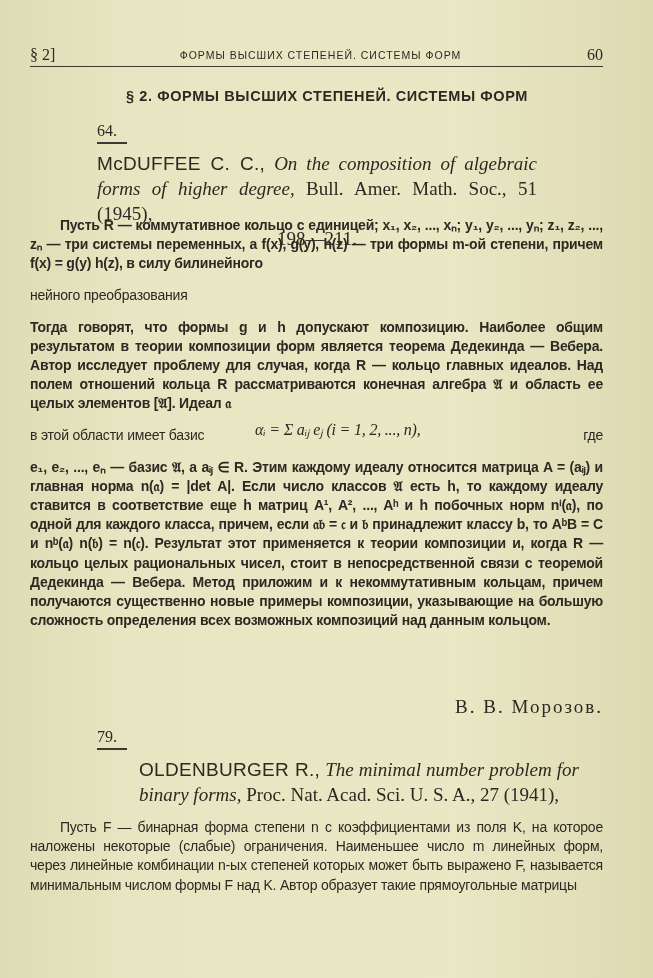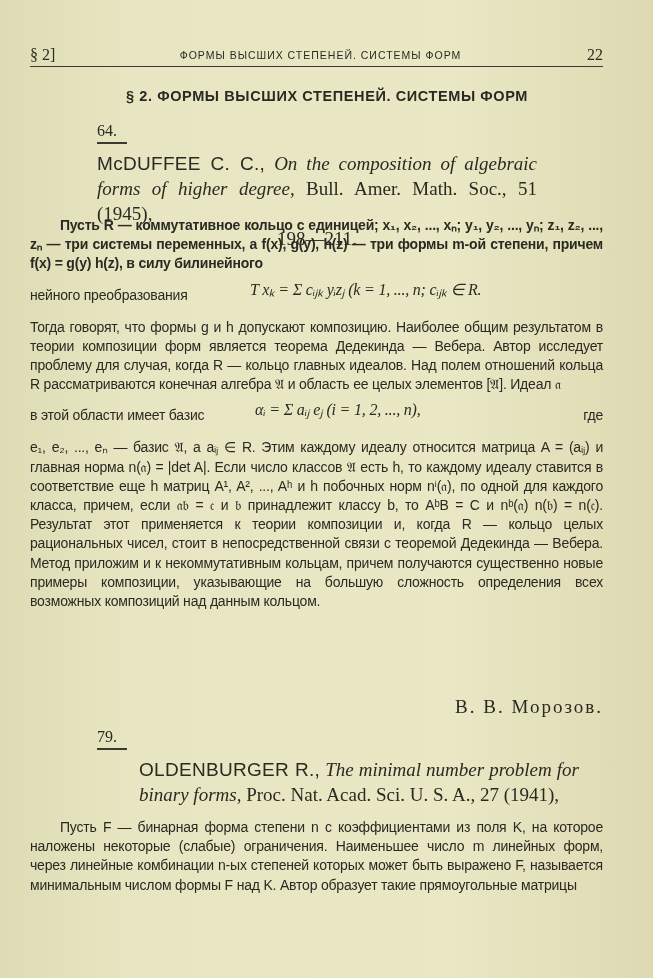--- a/index.html
+++ b/index.html
@@ -34,56 +34,53 @@
       position: absolute; left: 97px; width: 440px; font-size: 19px; line-height: 25px; text-align: justify;
     }
     .citation .author { font-family: "Liberation Sans", sans-serif; letter-spacing: 0.3px; }
     .citation .title { font-style: italic; }
     .citation .pages { display: block; text-align: center; }
     .para {
       position: absolute; left: 30px; width: 573px; font-size: 14px; line-height: 19.2px; text-align: justify;
       font-family: "Liberation Sans", sans-serif; font-stretch: condensed; letter-spacing: -0.2px;
     }
     .para p { margin: 0; text-indent: 30px; }
-    .para p.noindent { text-indent: 0; }
+    .para p.noindent { text-indent: 0; font-weight: bold; }
     .formula-line { position: relative; height: 44px; }
     .formula-line .lhs { position: absolute; left: 0; top: 12px; }
     .formula-line .formula { position: absolute; top: 6px; font-family: "Liberation Serif", serif; font-style: italic; font-size: 16px; }
     .formula-line .rhs { position: absolute; right: 0; top: 12px; }
     .signature { position: absolute; right: 50px; font-size: 19px; letter-spacing: 2px; margin-left: 12px; }
   </style>
 </head>
 <body>
 
 <div class="page">
 
   <div class="running-head">
     <span class="rh-left">§ 2]</span>
     <span class="rh-center">ФОРМЫ ВЫСШИХ СТЕПЕНЕЙ. СИСТЕМЫ ФОРМ</span>
-    <span class="rh-right">22</span>
+    <span class="rh-right">60</span>
   </div>
 
   <div class="section-title">§ 2. ФОРМЫ ВЫСШИХ СТЕПЕНЕЙ. СИСТЕМЫ ФОРМ</div>
 
   <div class="entry-number" style="top:122px;">64.</div>
 
   <div class="citation" style="top:151px;">
     <span class="author">McDUFFEE C. C.,</span>
     <span class="title">On the composition of algebraic forms of higher degree,</span>
     <span>Bull. Amer. Math. Soc., 51 (1945),</span>
     <span class="pages">198—211.</span>
   </div>
 
   <div class="para" style="top:212px;">
     <p style="margin-top:4px;font-weight:bold;">Пусть R — коммутативное кольцо с единицей; x₁, x₂, ..., xₙ; y₁, y₂, ..., yₙ; z₁, z₂, ..., zₙ — три системы переменных, а f(x), g(y), h(z) — три формы m-ой степени, причем f(x) = g(y) h(z), в силу билинейного</p>
     <div class="formula-line">
       <span class="lhs">нейного преобразования</span>
-      <span class="formula" style="left:220px;">
-        <span>T xₖ = Σ cᵢⱼₖ yᵢzⱼ (k = 1, ..., n; cᵢⱼₖ ∈ R.</span>
-      </span>
     </div>
     <p class="noindent">Тогда говорят, что формы g и h допускают композицию. Наиболее общим результатом в теории композиции форм является теорема Дедекинда — Вебера. Автор исследует проблему для случая, когда R — кольцо главных идеалов. Над полем отношений кольца R рассматриваются конечная алгебра 𝔄 и область ее целых элементов [𝔄]. Идеал 𝔞</p>
     <div class="formula-line">
       <span class="lhs">в этой области имеет базис</span>
       <span class="formula" style="left:225px;">
         <span>αᵢ = Σ aᵢⱼ eⱼ (i = 1, 2, ..., n),</span>
       </span>
       <span class="rhs">где</span>
     </div>
     <p class="noindent">e₁, e₂, ..., eₙ — базис 𝔄, а aᵢⱼ ∈ R. Этим каждому идеалу относится матрица A = (aᵢⱼ) и главная норма n(𝔞) = |det A|. Если число классов 𝔄 есть h, то каждому идеалу ставится в соответствие еще h матриц A¹, A², ..., Aʰ и h побочных норм nⁱ(𝔞), по одной для каждого класса, причем, если 𝔞𝔟 = 𝔠 и 𝔟 принадлежит классу b, то AᵇB = C и nᵇ(𝔞) n(𝔟) = n(𝔠). Результат этот применяется к теории композиции и, когда R — кольцо целых рациональных чисел, стоит в непосредственной связи с теоремой Дедекинда — Вебера. Метод приложим и к некоммутативным кольцам, причем получаются существенно новые примеры композиции, указывающие на большую сложность определения всех возможных композиций над данным кольцом.</p>

